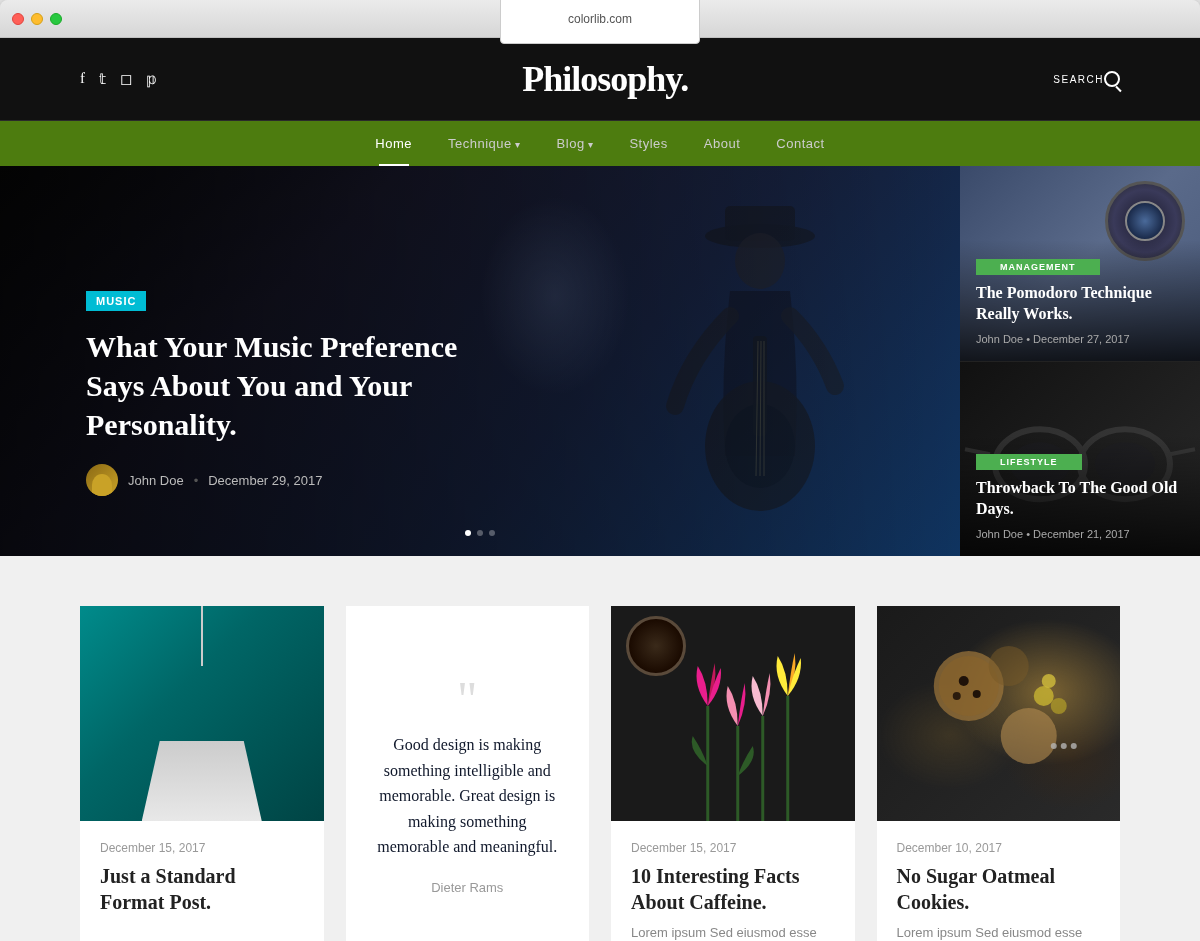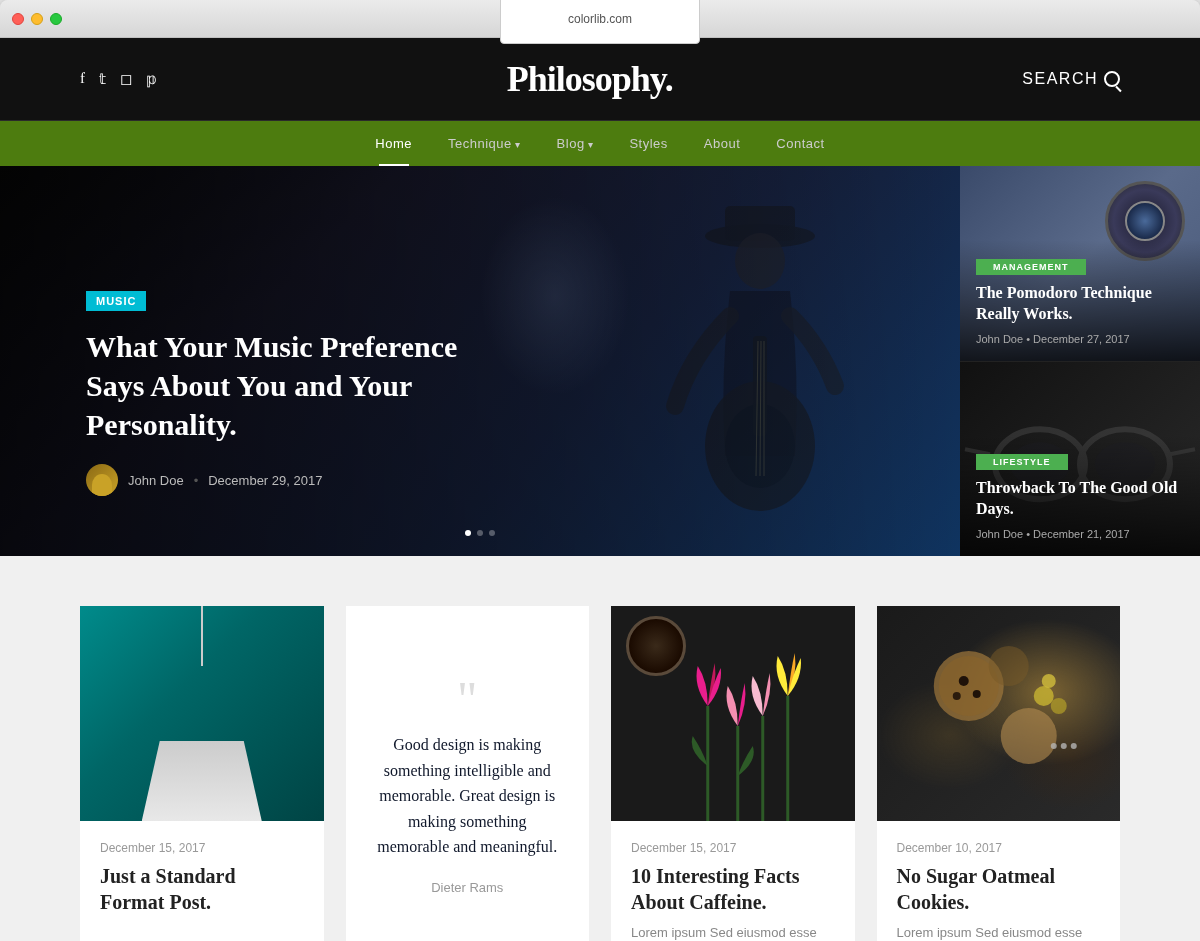--- a/index.html
+++ b/index.html
@@ -77,24 +77,23 @@
     .site-logo {
       font-size: 36px;
       font-weight: bold;
       color: white;
       font-family: Georgia, serif;
       letter-spacing: -1px;
     }
     .header-search {
       display: flex;
       align-items: center;
-      gap: 6px;
       color: white;
       font-family: Arial, sans-serif;
-      font-size: 16px;
+      font-size: 10px;
       letter-spacing: 1.5px;
       text-transform: uppercase;
       cursor: pointer;
     }
     .search-icon-circle {
       width: 16px;
       height: 16px;
       border: 2px solid white;
       border-radius: 50%;
       position: relative;
@@ -275,21 +274,21 @@
       position: absolute;
       bottom: 0;
       left: 0;
       right: 0;
       padding: 16px;
       background: linear-gradient(to top, rgba(0,0,0,0.8) 0%, transparent 100%);
     }
 
     .card-tag {
       display: inline-block;
-      padding: 3px 17px;
+      padding: 3px 24px;
       font-size: 9px;
       font-weight: bold;
       letter-spacing: 1px;
       text-transform: uppercase;
       color: white;
       margin-bottom: 8px;
       font-family: Arial, sans-serif;
     }
 
     .card-tag.management { background: #4CAF50; }

